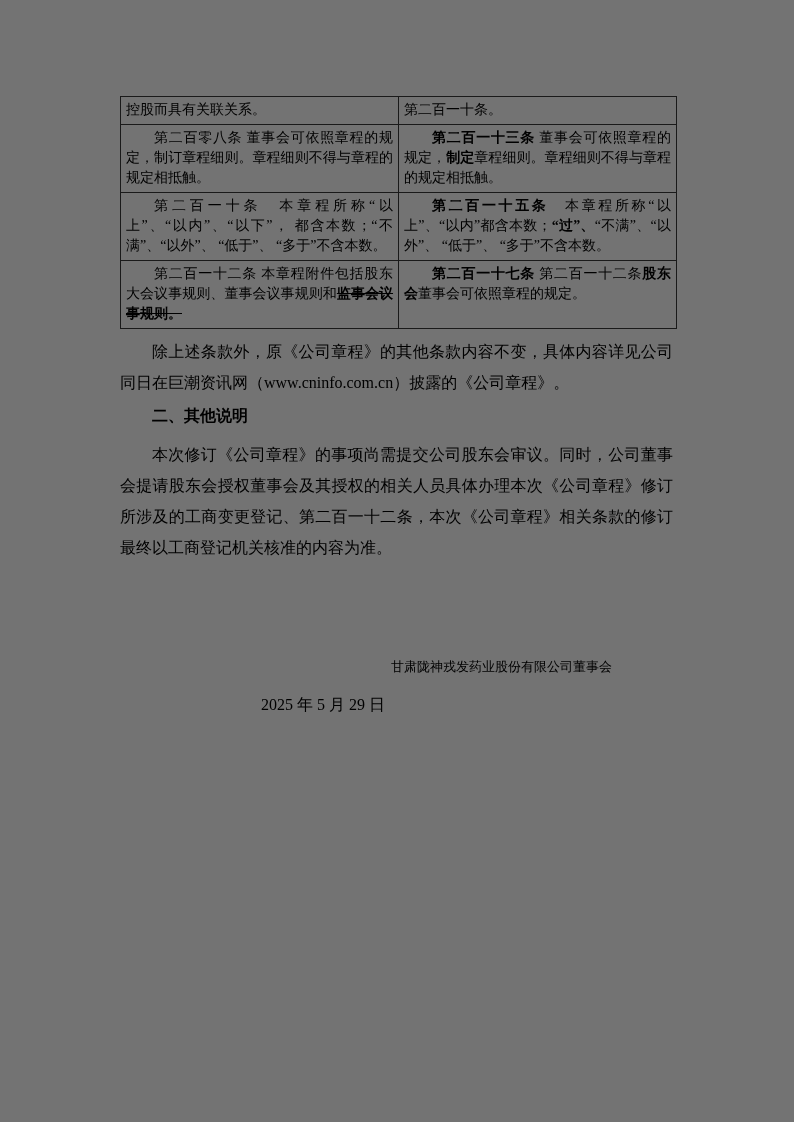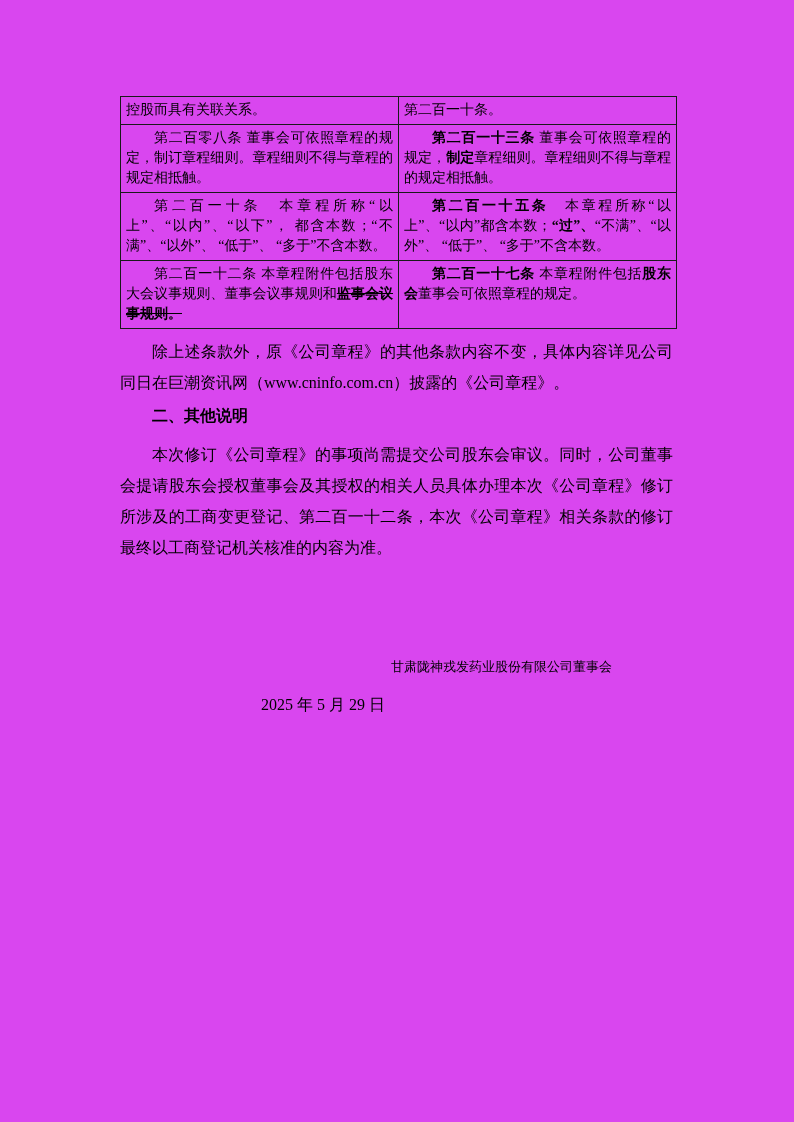--- a/index.html
+++ b/index.html
@@ -5,21 +5,21 @@
   html, body {
     margin: 0;
     padding: 0;
     background: #e8e8e8;
   }
   .page {
     position: relative;
     width: 794px;
     height: 1122px;
     margin: 0 auto;
-    background: #d946ef;
+    background: #737373;
     font-family: "Liberation Serif", "DejaVu Serif", serif;
     color: #000000;
     overflow: hidden;
   }
   .content {
     position: absolute;
     left: 120px;
     top: 96px;
     width: 564px;
   }
@@ -87,21 +87,21 @@
           <tr class="indent">
             <td><span>第二百零八条 董事会可依照章程的规定，制订章程细则。章程细则不得与章程的规定相抵触。</span></td>
             <td><span class="b">第二百一十三条</span><span> 董事会可依照章程的规定，</span><span class="b">制定</span><span>章程细则。章程细则不得与章程的规定相抵触。</span></td>
           </tr>
           <tr class="indent">
             <td><span>第二百一十条　本章程所称“以上”、“以内”、“以下”， 都含本数；“不满”、“以外”、 “低于”、 “多于”不含本数。</span></td>
             <td><span class="b">第二百一十五条</span><span>　本章程所称“以上”、“以内”都含本数；</span><span class="b">“过”、</span><span>“不满”、“以外”、 “低于”、 “多于”不含本数。</span></td>
           </tr>
           <tr class="indent">
             <td><span>第二百一十二条 本章程附件包括股东大会议事规则、董事会议事规则和</span><span class="b s">监事会议事规则。</span></td>
-            <td><span class="b">第二百一十七条</span><span> 本章程附件包括</span><span class="b">股东会</span><span>董事会可依照章程的规定。</span></td>
+            <td><span class="b">第二百一十七条</span><span> 第二百一十二条</span><span class="b">股东会</span><span>董事会可依照章程的规定。</span></td>
           </tr>
         </tbody>
     </table>
 
     <p class="para">除上述条款外，原《公司章程》的其他条款内容不变，具体内容详见公司同日在巨潮资讯网（www.cninfo.com.cn）披露的《公司章程》。</p>
 
     <p class="heading">二、其他说明</p>
 
     <p class="para">本次修订《公司章程》的事项尚需提交公司股东会审议。同时，公司董事会提请股东会授权董事会及其授权的相关人员具体办理本次《公司章程》修订所涉及的工商变更登记、第二百一十二条，本次《公司章程》相关条款的修订最终以工商登记机关核准的内容为准。</p>
 

